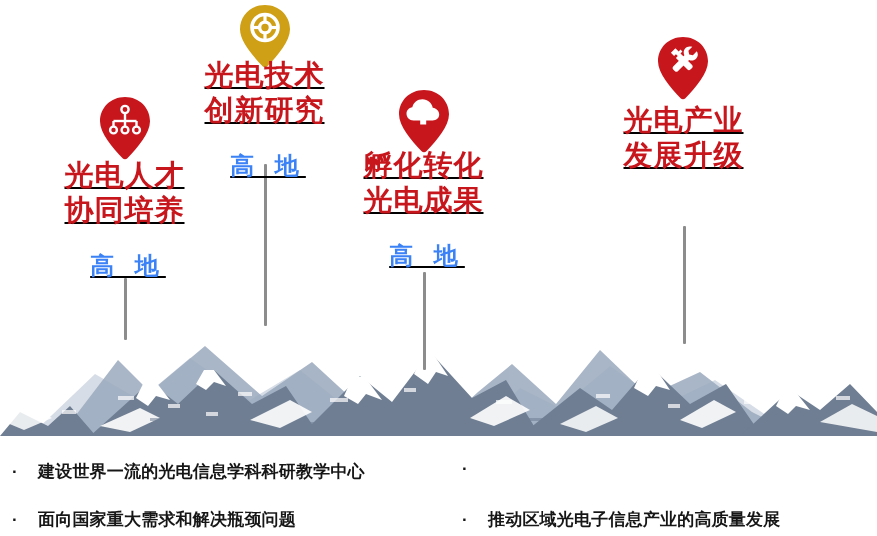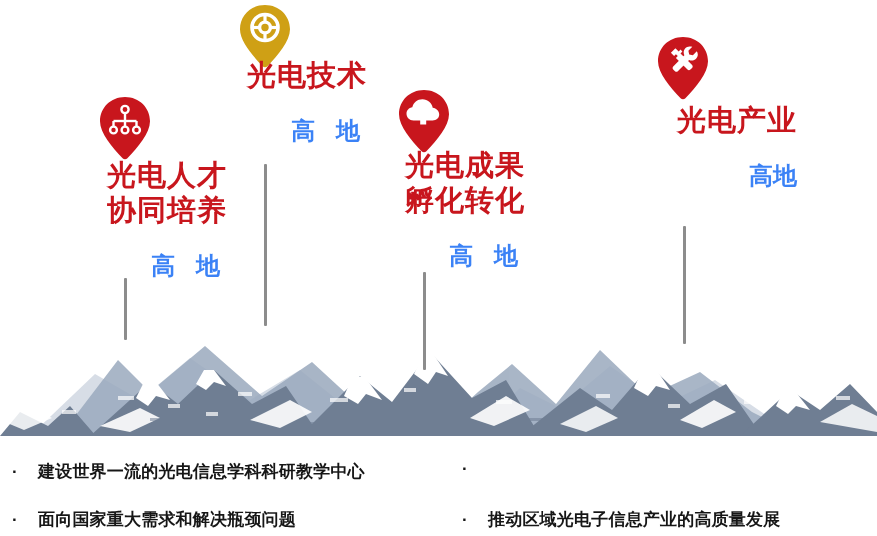--- a/index.html
+++ b/index.html
@@ -22,21 +22,21 @@
   
   .connector{
     position:absolute;width:3px;background:#8c8c8c;border-radius:1px;
   }
 
   
   .marker{position:absolute;}
   .pin{position:absolute;width:54px;height:66px;}
   .pin svg{display:block;width:54px;height:66px;}
 
-  .mtext{position:absolute;text-align:right;white-space:nowrap;}
+  .mtext{position:absolute;text-align:center;white-space:nowrap;text-decoration:underline;}
   .mline{
     font-size:29px;line-height:35px;font-weight:bold;
     color:#c8161d;letter-spacing:1px;
   }
   .msub{
     font-size:24px;line-height:36px;font-weight:bold;
     color:#3b82f6;
     margin-top:20px;
   }
   .msub.spaced{letter-spacing:7px;padding-left:7px;}
@@ -158,54 +158,55 @@
         <g stroke="#ffffff" stroke-width="3.2" stroke-linecap="butt">
           <line x1="27" y1="11.5" x2="27" y2="19"></line>
           <line x1="27" y1="30" x2="27" y2="37.5"></line>
           <line x1="14" y1="24.5" x2="21.5" y2="24.5"></line>
           <line x1="32.5" y1="24.5" x2="40" y2="24.5"></line>
         </g>
       </svg>
     </div>
     <div class="mtext" style="left:0;top:55px;width:205px;">
       <div class="mline">光电技术</div>
+      <div class="mline">创新研究</div>
       <div class="msub spaced">高 地</div>
     </div>
   </div>
 
   <div class="marker" style="left:322px;top:88px;width:203px;">
     <div class="pin" style="left:75px;top:0;">
       <svg viewBox="0 0 54 66" xmlns="http://www.w3.org/2000/svg">
         <path d="M27 2 C12.6 2 2 12.9 2 26.2 C2 38 14 52 24.6 63.2 C25.9 64.6 28.1 64.6 29.4 63.2 C40 52 52 38 52 26.2 C52 12.9 41.4 2 27 2 Z" fill="#c8161d"></path>
         <path d="M16.5 32.5 C12.4 32.5 9.5 29.5 9.5 25.8 C9.5 22.4 12 19.7 15.3 19.3 C16.3 14.6 20.4 11.2 25.4 11.2 C30.6 11.2 35 14.9 35.7 19.8 C39.4 20.2 42.2 23.1 42.2 26.6 C42.2 30.2 39.3 32.5 35.6 32.5 Z" fill="#ffffff"></path>
         <path d="M26.2 19 L33 26.6 L29.2 26.6 L29.2 36.5 L23.2 36.5 L23.2 26.6 L19.4 26.6 Z" fill="#ffffff"></path>
       </svg>
     </div>
     <div class="mtext" style="left:0;top:60px;width:203px;">
+      <div class="mline">孵化转化</div>
       <div class="mline">光电成果</div>
-      <div class="mline">孵化转化</div>
       <div class="msub spaced">高 地</div>
     </div>
   </div>
 
   <div class="marker" style="left:582px;top:35px;width:203px;">
     <div class="pin" style="left:74px;top:0;">
       <svg viewBox="0 0 54 66" xmlns="http://www.w3.org/2000/svg">
         <path d="M27 2 C12.6 2 2 12.9 2 26.2 C2 38 14 52 24.6 63.2 C25.9 64.6 28.1 64.6 29.4 63.2 C40 52 52 38 52 26.2 C52 12.9 41.4 2 27 2 Z" fill="#c8161d"></path>
         <g fill="#ffffff">
 
           <path d="M33.5 11.5 C30.2 11.6 27.6 14.3 27.7 17.6 C27.7 18.6 28 19.5 28.4 20.3 L17.2 31.6 C16.4 32.4 16.4 33.6 17.2 34.4 L19 36.2 C19.8 37 21 37 21.8 36.2 L33.1 25 C33.9 25.4 34.8 25.6 35.8 25.6 C39.1 25.6 41.8 22.9 41.8 19.6 C41.8 18.4 41.4 17.3 40.8 16.3 L36.9 20.2 L33.2 19.4 L32.4 15.7 L36.3 11.8 C35.4 11.6 34.5 11.5 33.5 11.5 Z"></path>
 
           <path d="M21.2 11.5 L14.9 17.8 L18.1 21 L19.9 19.2 L21.8 21.1 L19.9 23 L31.5 34.6 C32.3 35.4 33.6 35.4 34.4 34.6 L36.1 32.9 C36.9 32.1 36.9 30.8 36.1 30 L24.5 18.4 L26.4 16.5 L24.5 14.6 L22.7 16.4 L19.4 13.2 Z"></path>
         </g>
       </svg>
     </div>
-    <div class="mtext" style="left:12px;top:68px;width:203px;">
+    <div class="mtext" style="left:0;top:68px;width:203px;">
       <div class="mline">光电产业</div>
-      <div class="msub">高地</div>
+      <div class="mline">发展升级</div>
     </div>
   </div>
 
   <div class="bullets">
 
     <div class="bullet" style="left:8px;top:8px;">
       <span class="dot">·</span>
       <span class="btext">建设世界一流的光电信息学科科研教学中心</span>
     </div>
 

